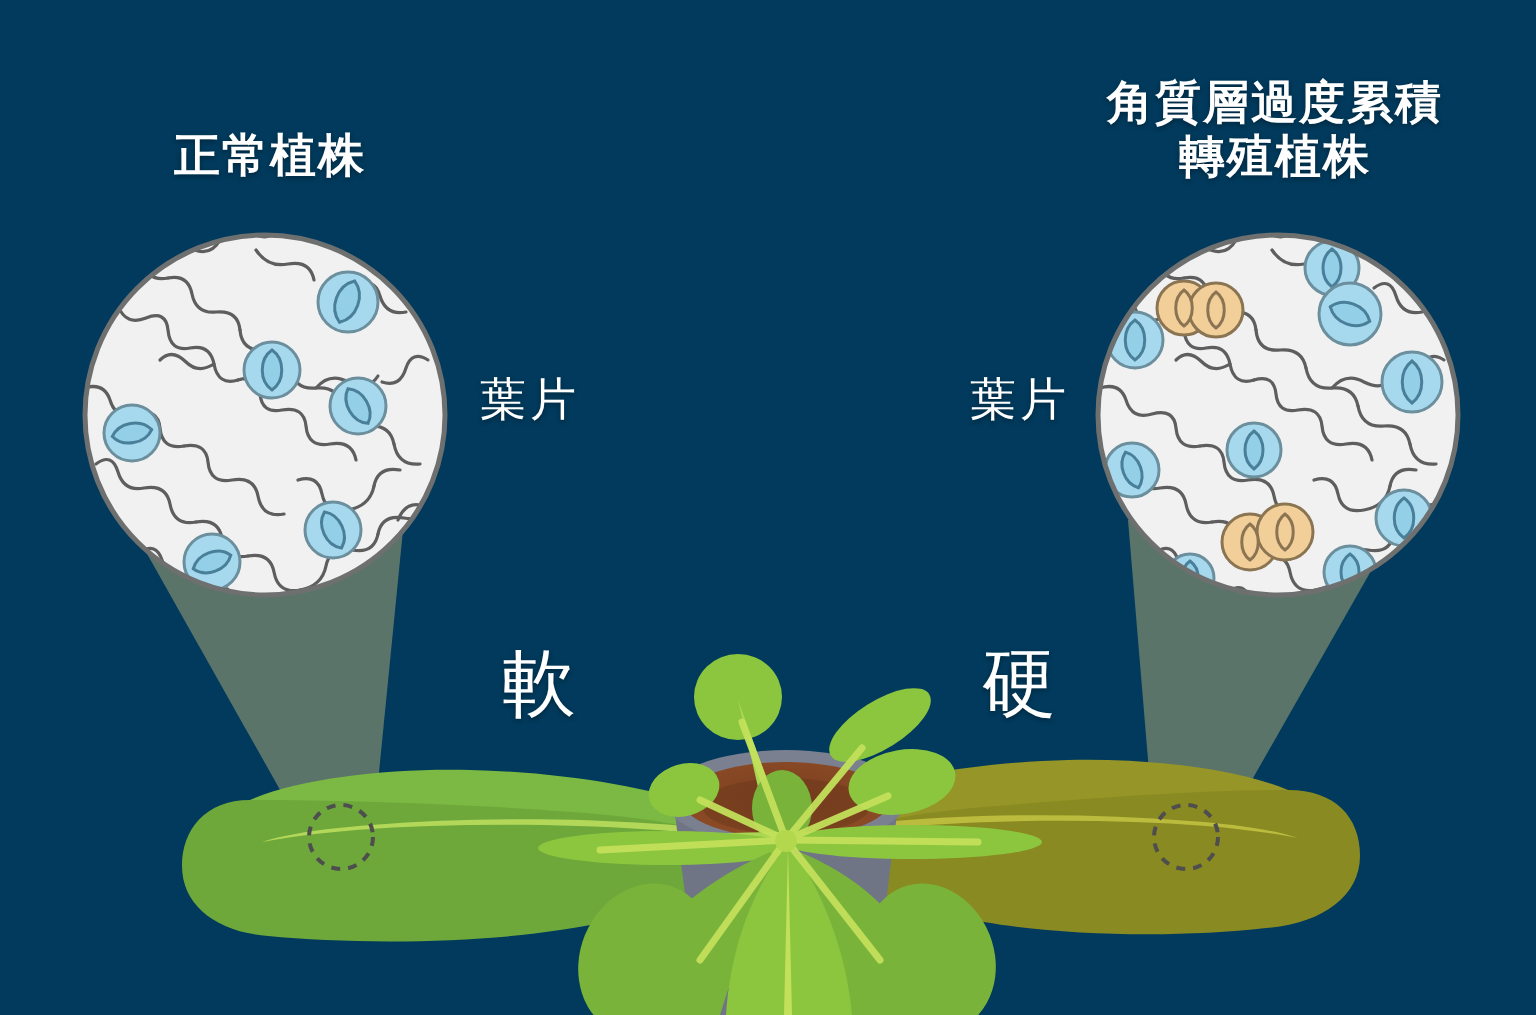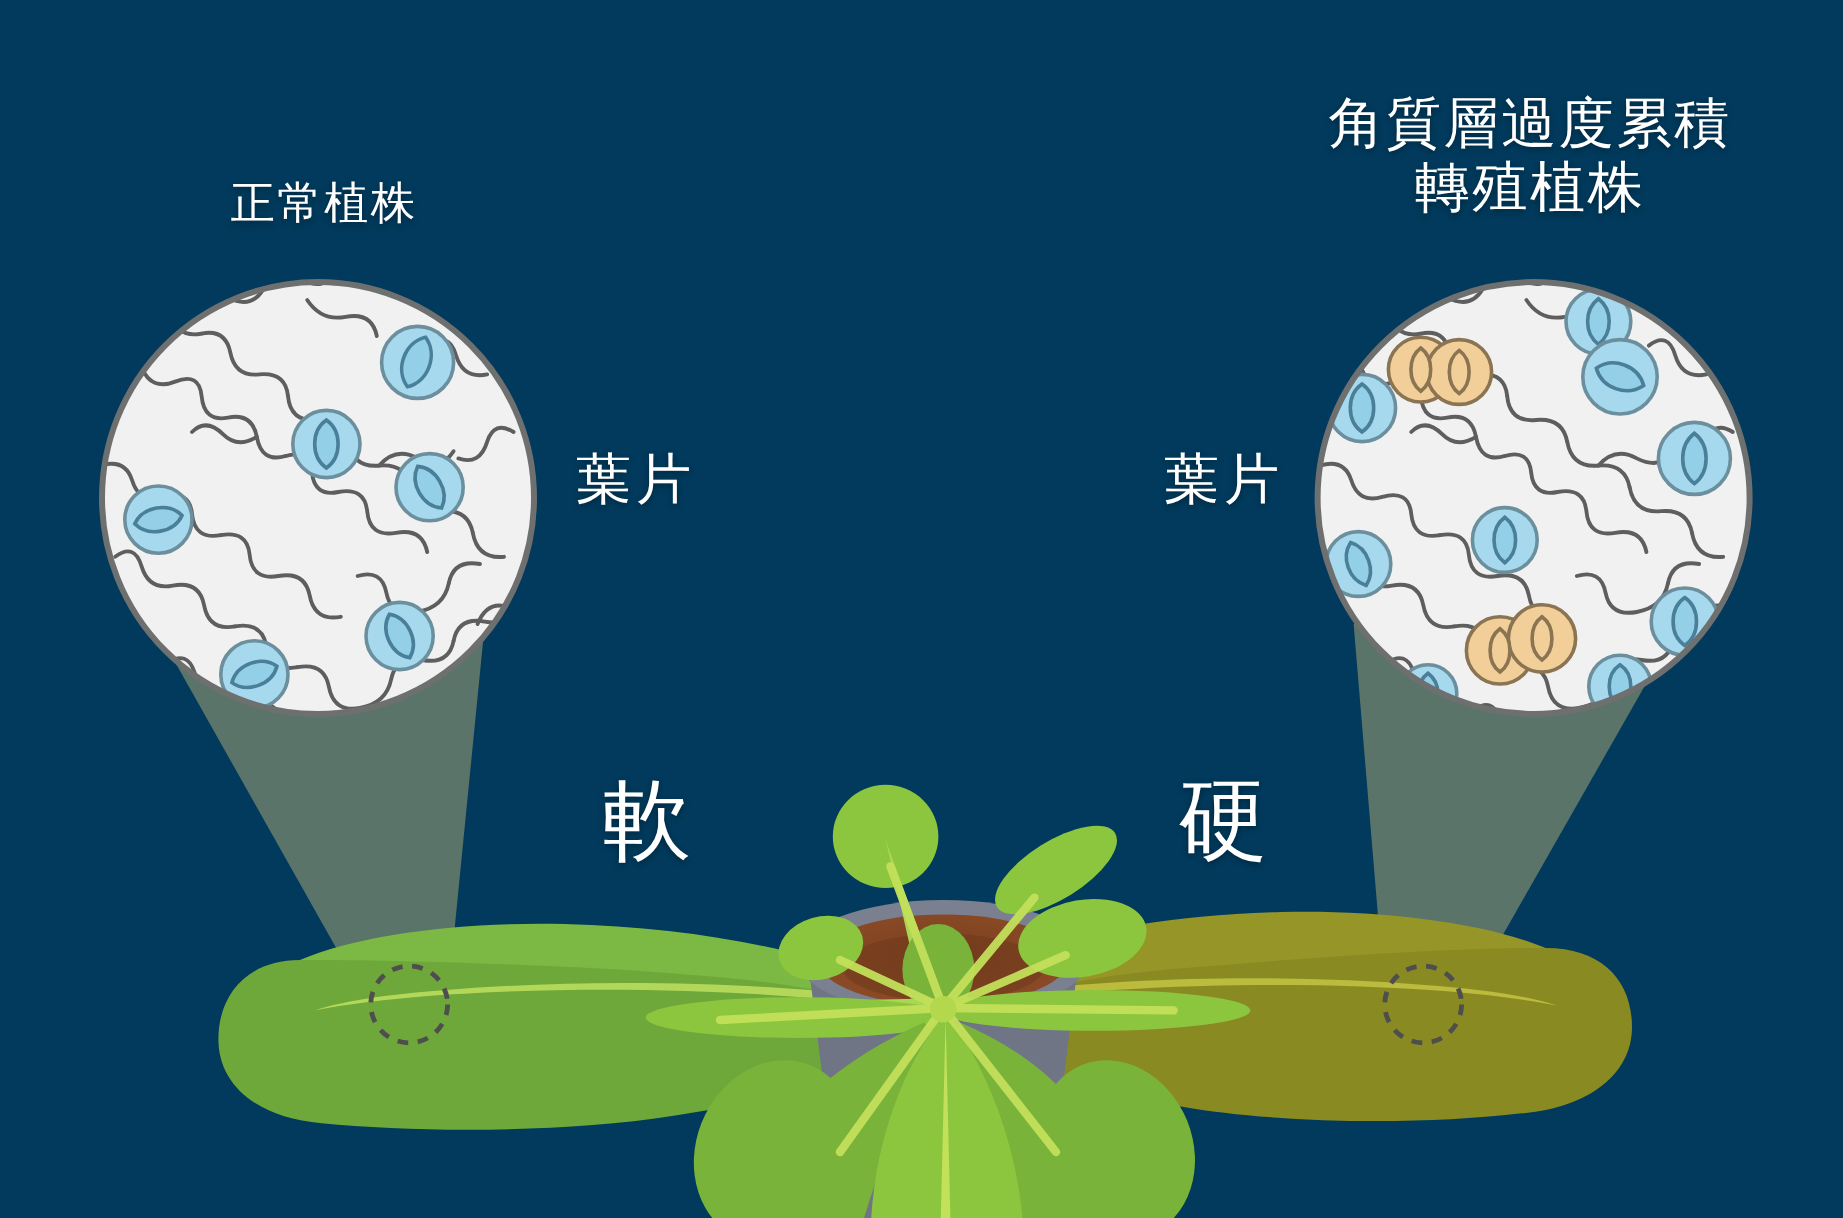--- a/index.html
+++ b/index.html
@@ -11,33 +11,33 @@
     position: relative;
     width: 1536px;
     height: 1015px;
     background: #013a5c;
     overflow: hidden;
     font-family: "Liberation Sans", "DejaVu Sans", sans-serif;
   }
   .label {
     position: absolute;
     color: #ffffff;
-    font-weight: normal;
+    font-weight: bold;
     letter-spacing: 2px;
     text-align: center;
     white-space: pre-line;
     line-height: 1.18;
     text-shadow: 0 2px 5px rgba(0,0,0,0.35);
     user-select: none;
   }
   #title-left {
     left: 60px;
-    top: 148px;
+    top: 128px;
     width: 420px;
-    font-size: 37px;
+    font-size: 46px;
   }
   #title-right {
     left: 1040px;
     top: 75px;
     width: 470px;
     font-size: 46px;
   }
   #leaf-label-left {
     left: 400px;
     top: 372px;

